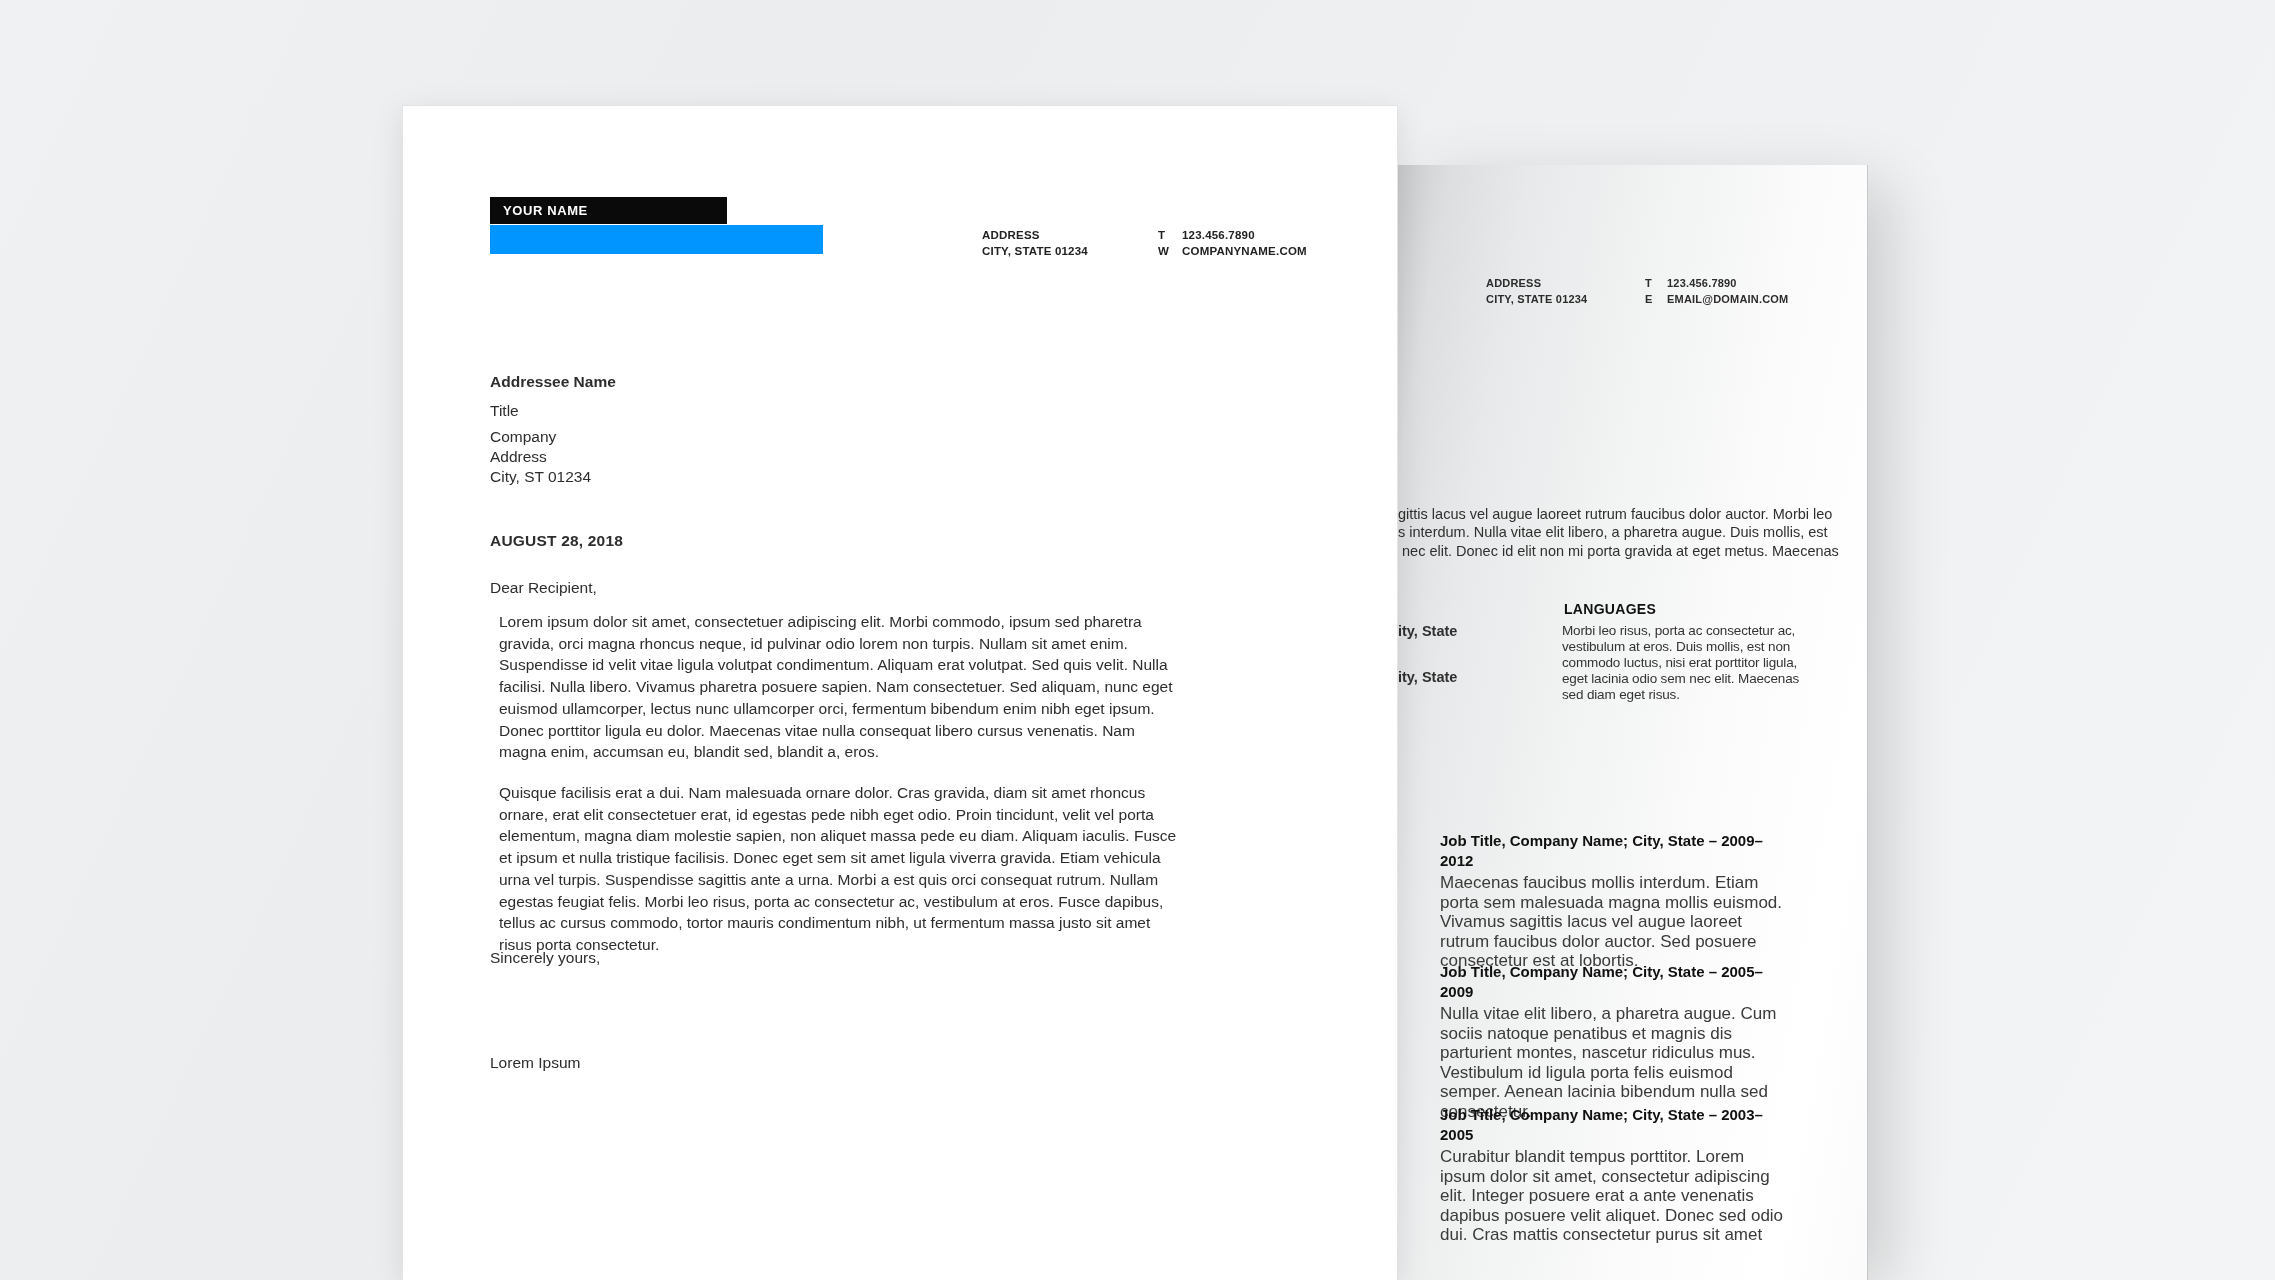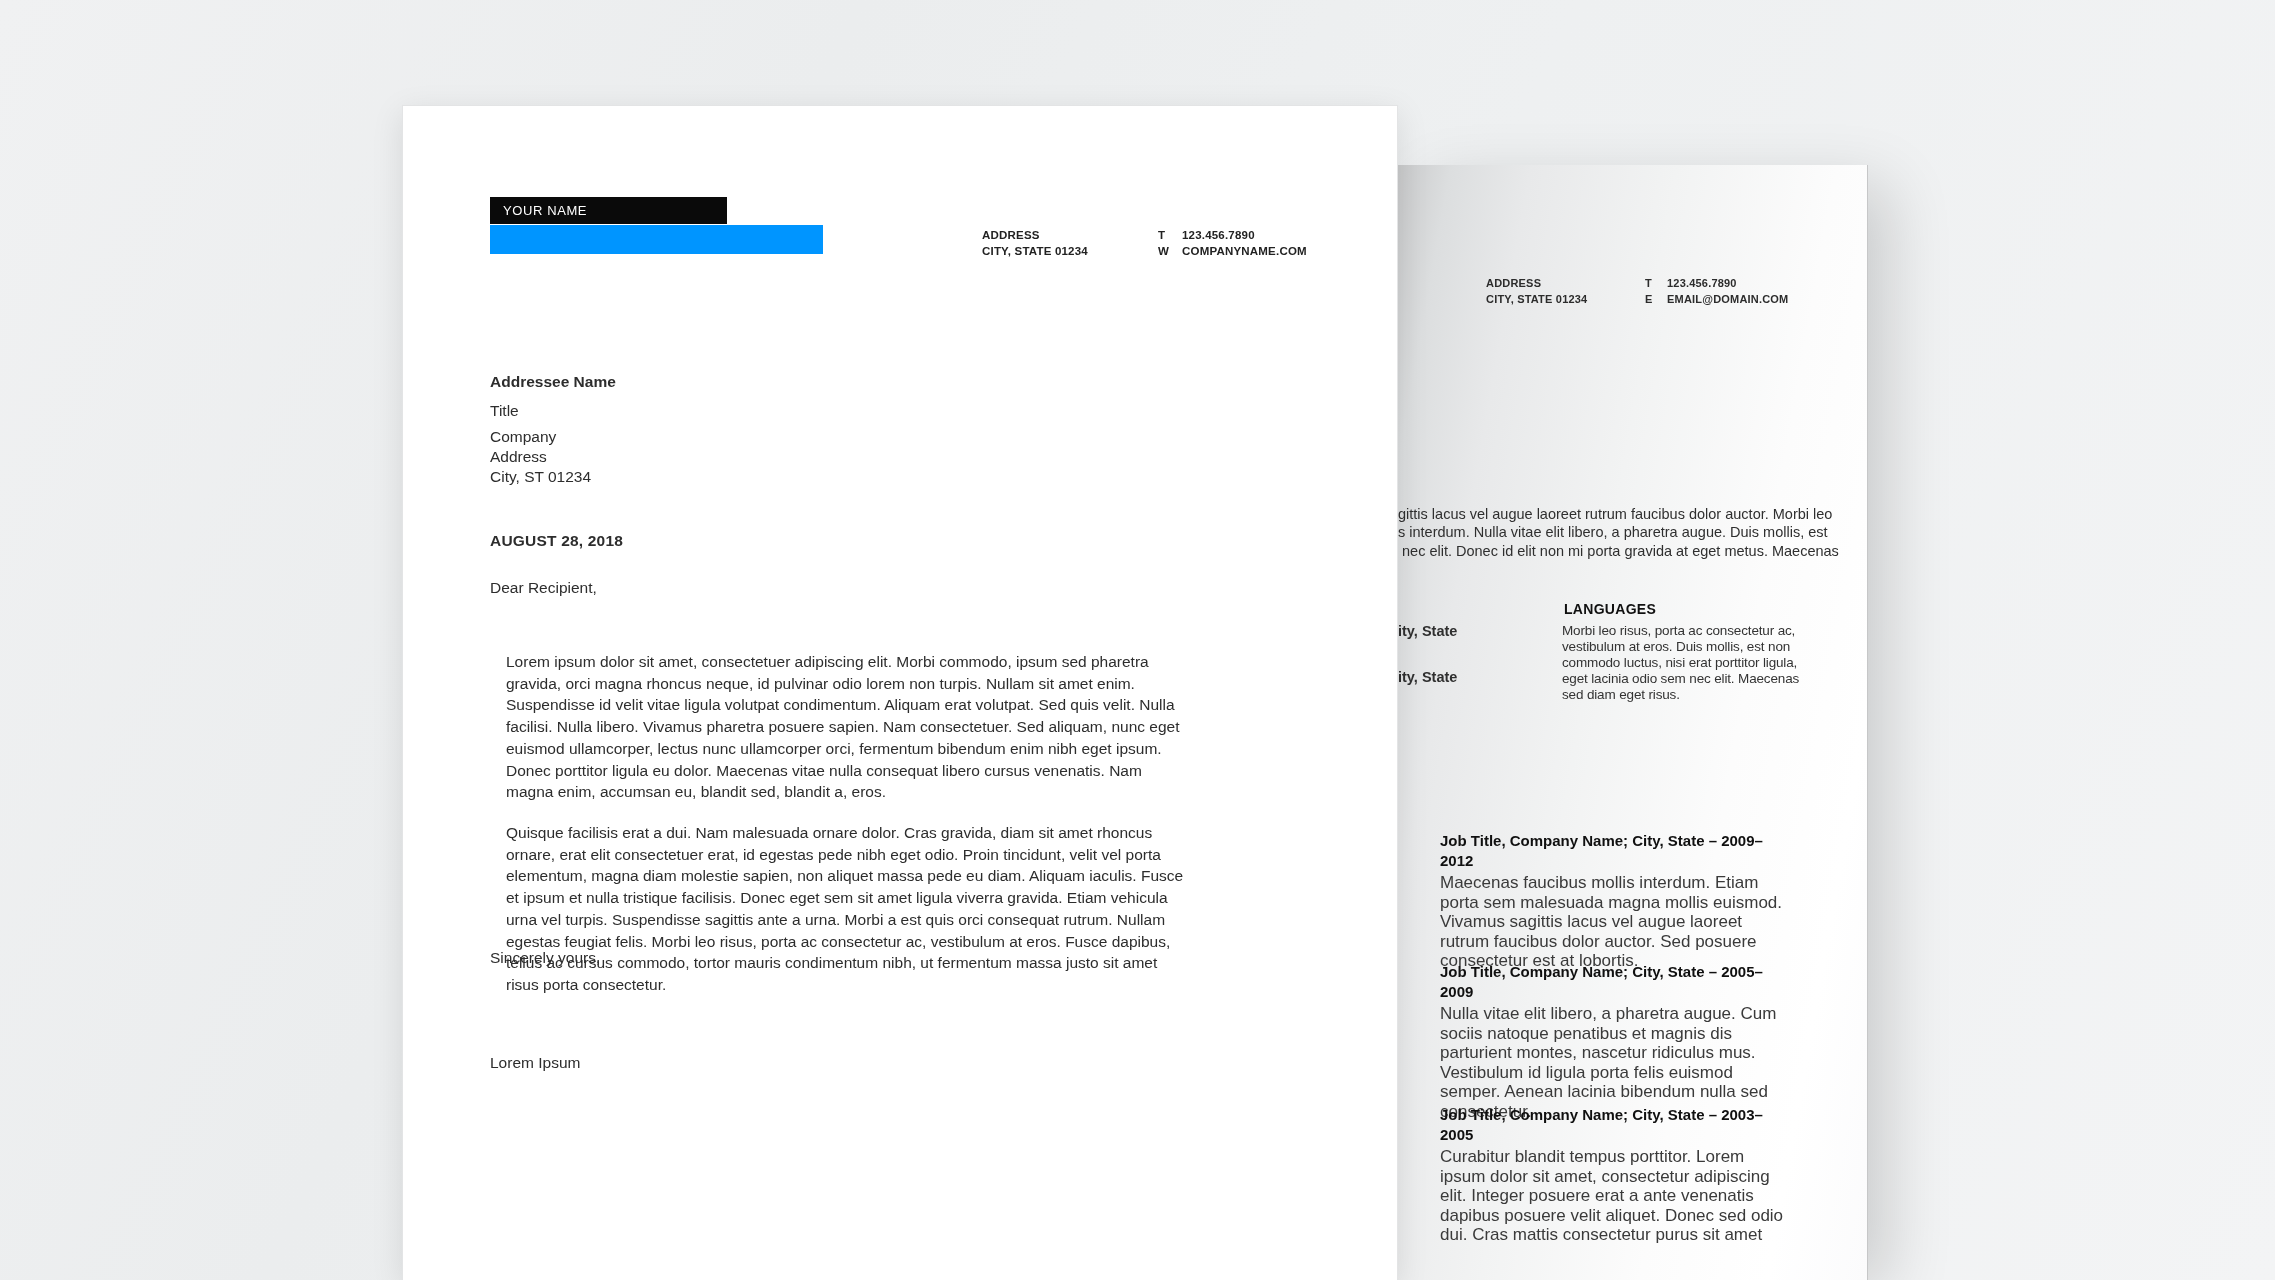--- a/index.html
+++ b/index.html
@@ -35,29 +35,29 @@
     position:absolute; left:402px; top:105px; width:996px; height:1175px;
     background:#ffffff;
     border:1px solid #e3e4e5; border-bottom:none;
     box-shadow:0 8px 30px rgba(0,0,0,0.10);
     z-index:2;
   }
   .name-bar{
     position:absolute; left:87px; top:91px; width:237px; height:27px;
     background:#0a0a0a; color:#ffffff;
     display:flex; align-items:center; padding-left:13px;
-    font-size:13px; font-weight:400; letter-spacing:.6px;
+    font-size:13px; font-weight:700; letter-spacing:.6px;
   }
   .accent-bar{ position:absolute; left:87px; top:119px; width:333px; height:29px; background:#0095ff; }
   .l-small{ position:absolute; font-size:11.5px; line-height:16px; font-weight:600; letter-spacing:.2px; color:#222; }
   .l-contact-row{ white-space:nowrap; }
   .l-contact-row .lbl{ display:inline-block; width:24px; }
   .l-line{ position:absolute; left:87px; font-size:15.5px; color:#2d2d2d; }
   .bold{ font-weight:700; }
-  .l-para{ position:absolute; left:103px; width:684px; font-size:15.5px; line-height:21.7px; color:#2d2d2d;margin-top:40px; }
+  .l-para{ position:absolute; left:96px; width:684px; font-size:15.5px; line-height:21.7px; color:#2d2d2d; }
 </style>
 </head>
 <body>
 
 <div class="canvas">
 
   <div class="page-resume">
 
     <div class="r-small" style="position:absolute;left:88px;top:110px;">
       <div>ADDRESS</div>

